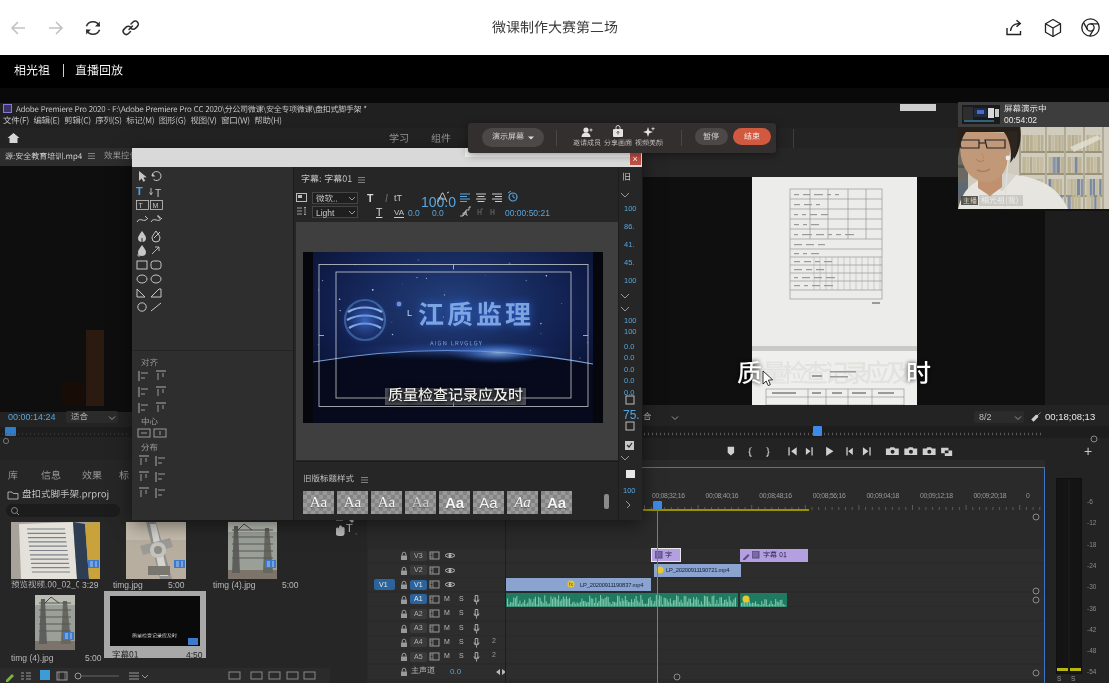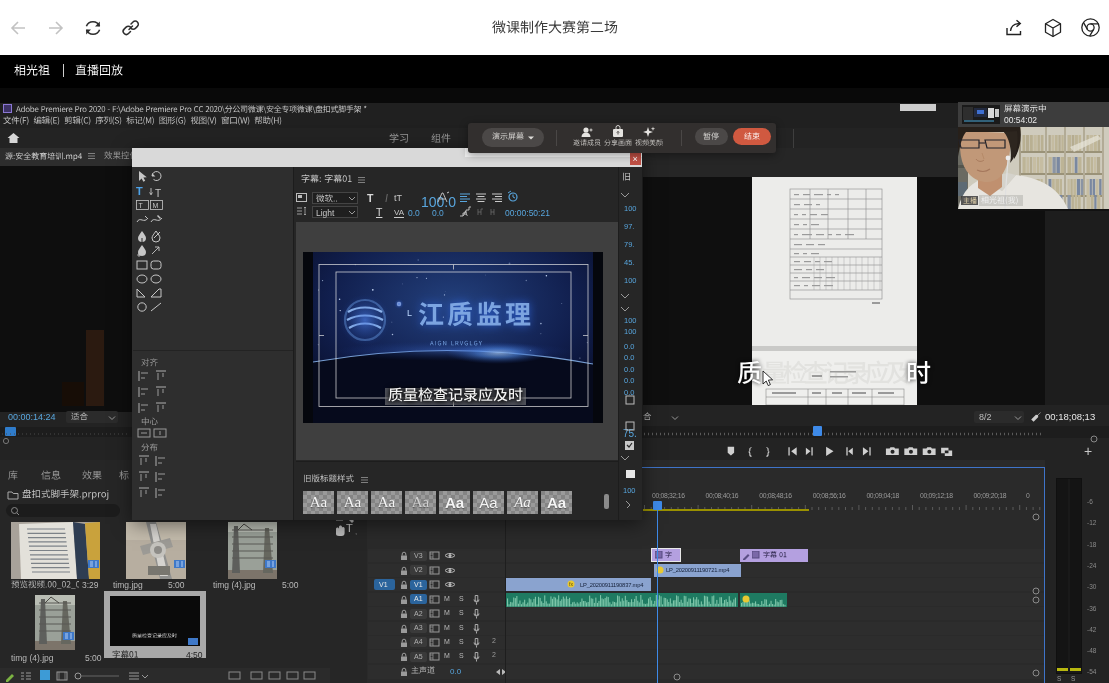--- a/index.html
+++ b/index.html
@@ -1397,41 +1397,41 @@
 <div style="position:absolute;left:618px;top:167px;width:24px;height:353px;background:#262626;border-left:1px solid #1d1d1d"></div>
 <div style="position:absolute;left:622px;top:172px;">
     <svg width="10" height="11" viewBox="0 0 10 11" style="display:block">
       <path fill="#c9c9c9" d="M1.0 0.7V8.6H1.7V0.7ZM3.2 1.0V8.6H3.8V8.0H7.3V8.6H8.0V1.0ZM3.8 7.3V4.7H7.3V7.3ZM3.8 4.1V1.6H7.3V4.1Z"></path>
     </svg>
   </div>
 <svg style="position:absolute;left:620px;top:191px;" width="10" height="8" viewBox="0 0 10 8">
     <path d="M1 2 5 6 9 2" stroke="#999" fill="none"></path>
   </svg>
 <div style="position:absolute;left:624px;top:204px;font-size:7.5px;color:#58a6de;white-space:nowrap;">100</div>
-<div style="position:absolute;left:624px;top:222px;font-size:7.5px;color:#58a6de;white-space:nowrap;">97.</div>
-<div style="position:absolute;left:624px;top:240px;font-size:7.5px;color:#58a6de;white-space:nowrap;">79.</div>
+<div style="position:absolute;left:624px;top:222px;font-size:7.5px;color:#58a6de;white-space:nowrap;">86.</div>
+<div style="position:absolute;left:624px;top:240px;font-size:7.5px;color:#58a6de;white-space:nowrap;">41.</div>
 <div style="position:absolute;left:624px;top:258px;font-size:7.5px;color:#58a6de;white-space:nowrap;">45.</div>
 <div style="position:absolute;left:624px;top:276px;font-size:7.5px;color:#58a6de;white-space:nowrap;">100</div>
 <svg style="position:absolute;left:620px;top:292px;" width="10" height="8" viewBox="0 0 10 8">
     <path d="M1 2 5 6 9 2" stroke="#999" fill="none"></path>
   </svg>
 <svg style="position:absolute;left:620px;top:305px;" width="10" height="8" viewBox="0 0 10 8">
     <path d="M1 2 5 6 9 2" stroke="#999" fill="none"></path>
   </svg>
 <div style="position:absolute;left:624px;top:316px;font-size:7.5px;color:#58a6de;white-space:nowrap;">100</div>
 <div style="position:absolute;left:624px;top:327px;font-size:7.5px;color:#58a6de;white-space:nowrap;">100</div>
 <div style="position:absolute;left:624px;top:342.0px;font-size:7.5px;color:#58a6de;white-space:nowrap;">0.0</div>
 <div style="position:absolute;left:624px;top:353.4px;font-size:7.5px;color:#58a6de;white-space:nowrap;">0.0</div>
 <div style="position:absolute;left:624px;top:364.8px;font-size:7.5px;color:#58a6de;white-space:nowrap;">0.0</div>
 <div style="position:absolute;left:624px;top:376.2px;font-size:7.5px;color:#58a6de;white-space:nowrap;">0.0</div>
 <div style="position:absolute;left:624px;top:387.6px;font-size:7.5px;color:#58a6de;white-space:nowrap;">0.0</div>
 <svg style="position:absolute;left:625px;top:395px;" width="11" height="11" viewBox="0 0 11 11">
     <rect x="1" y="1" width="8" height="8" fill="none" stroke="#bbb"></rect>
   </svg>
-<div style="position:absolute;left:623px;top:428px;font-size:10px;color:#58a6de;white-space:nowrap;">75.</div>
+<div style="position:absolute;left:623px;top:408px;font-size:12px;color:#58a6de;white-space:nowrap;">75.</div>
 <svg style="position:absolute;left:625px;top:421px;" width="11" height="11" viewBox="0 0 11 11">
     <rect x="1" y="1" width="8" height="8" fill="none" stroke="#bbb"></rect>
   </svg>
 <svg style="position:absolute;left:624px;top:440px;" width="11" height="11" viewBox="0 0 11 11">
     <rect x="1" y="1" width="9" height="9" fill="#c8c8c8"></rect>
     <path d="M3 5l2 2 3-4" stroke="#262626" fill="none" stroke-width="1.2"></path>
   </svg>
 <svg style="position:absolute;left:620px;top:454px;" width="10" height="8" viewBox="0 0 10 8">
     <path d="M1 2 5 6 9 2" stroke="#999" fill="none"></path>
   </svg>

